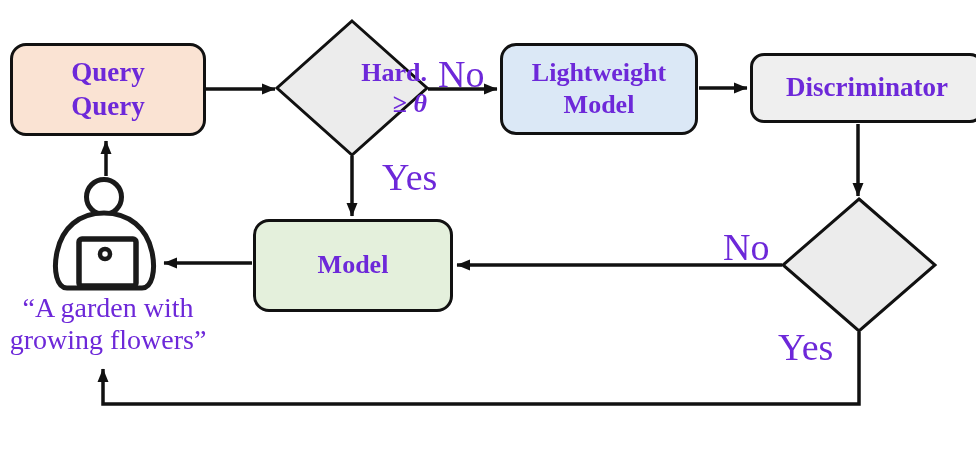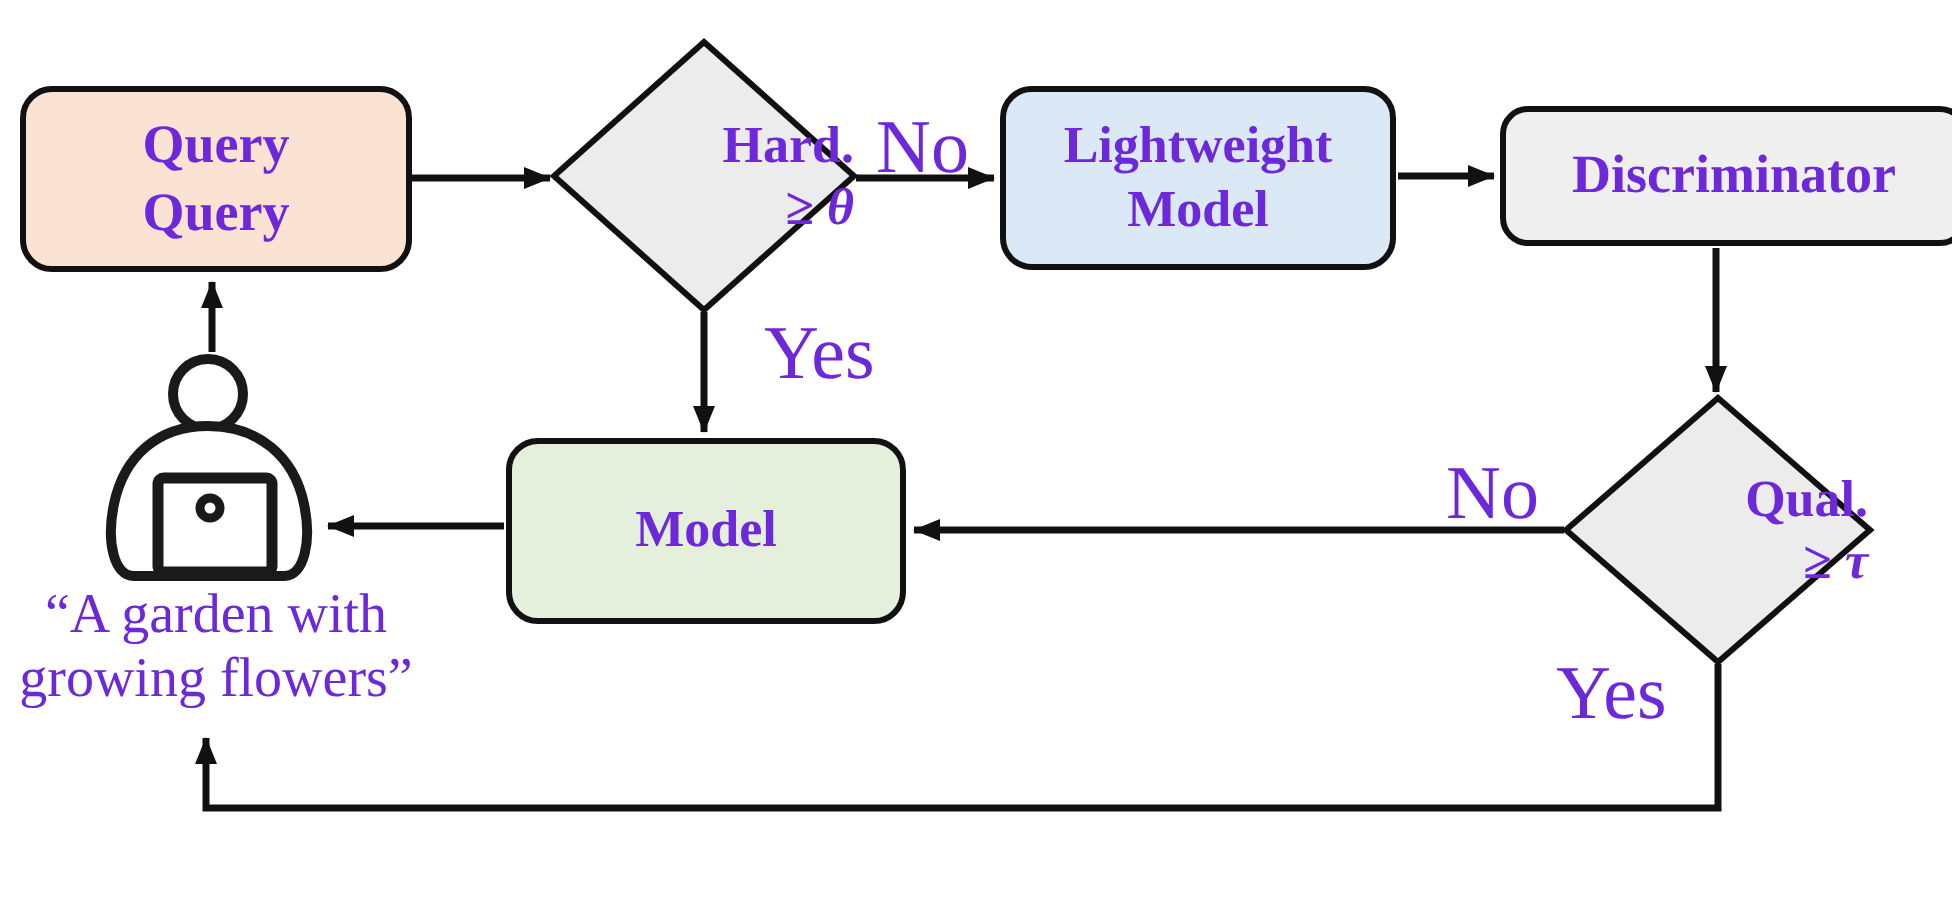--- a/index.html
+++ b/index.html
@@ -119,27 +119,20 @@
   </div>
 
   <div class="diamond-label" id="hardness-label">
     <div>Hard.</div>
     <div>
       <span>≥</span>
       <span class="sym">θ</span>
     </div>
   </div>
 
-  <div class="diamond-label" id="quality-label">
-    <div>Qual.</div>
-    <div>
-      <span>≥</span>
-      <span class="sym">τ</span>
-    </div>
-  </div>
 
   <div class="edge-label" id="label-hardness-no">No</div>
   <div class="edge-label" id="label-hardness-yes">Yes</div>
   <div class="edge-label" id="label-quality-no">No</div>
   <div class="edge-label" id="label-quality-yes">Yes</div>
 
   <div class="prompt">
     <div>“A garden with</div>
     <div>growing flowers”</div>
   </div>

